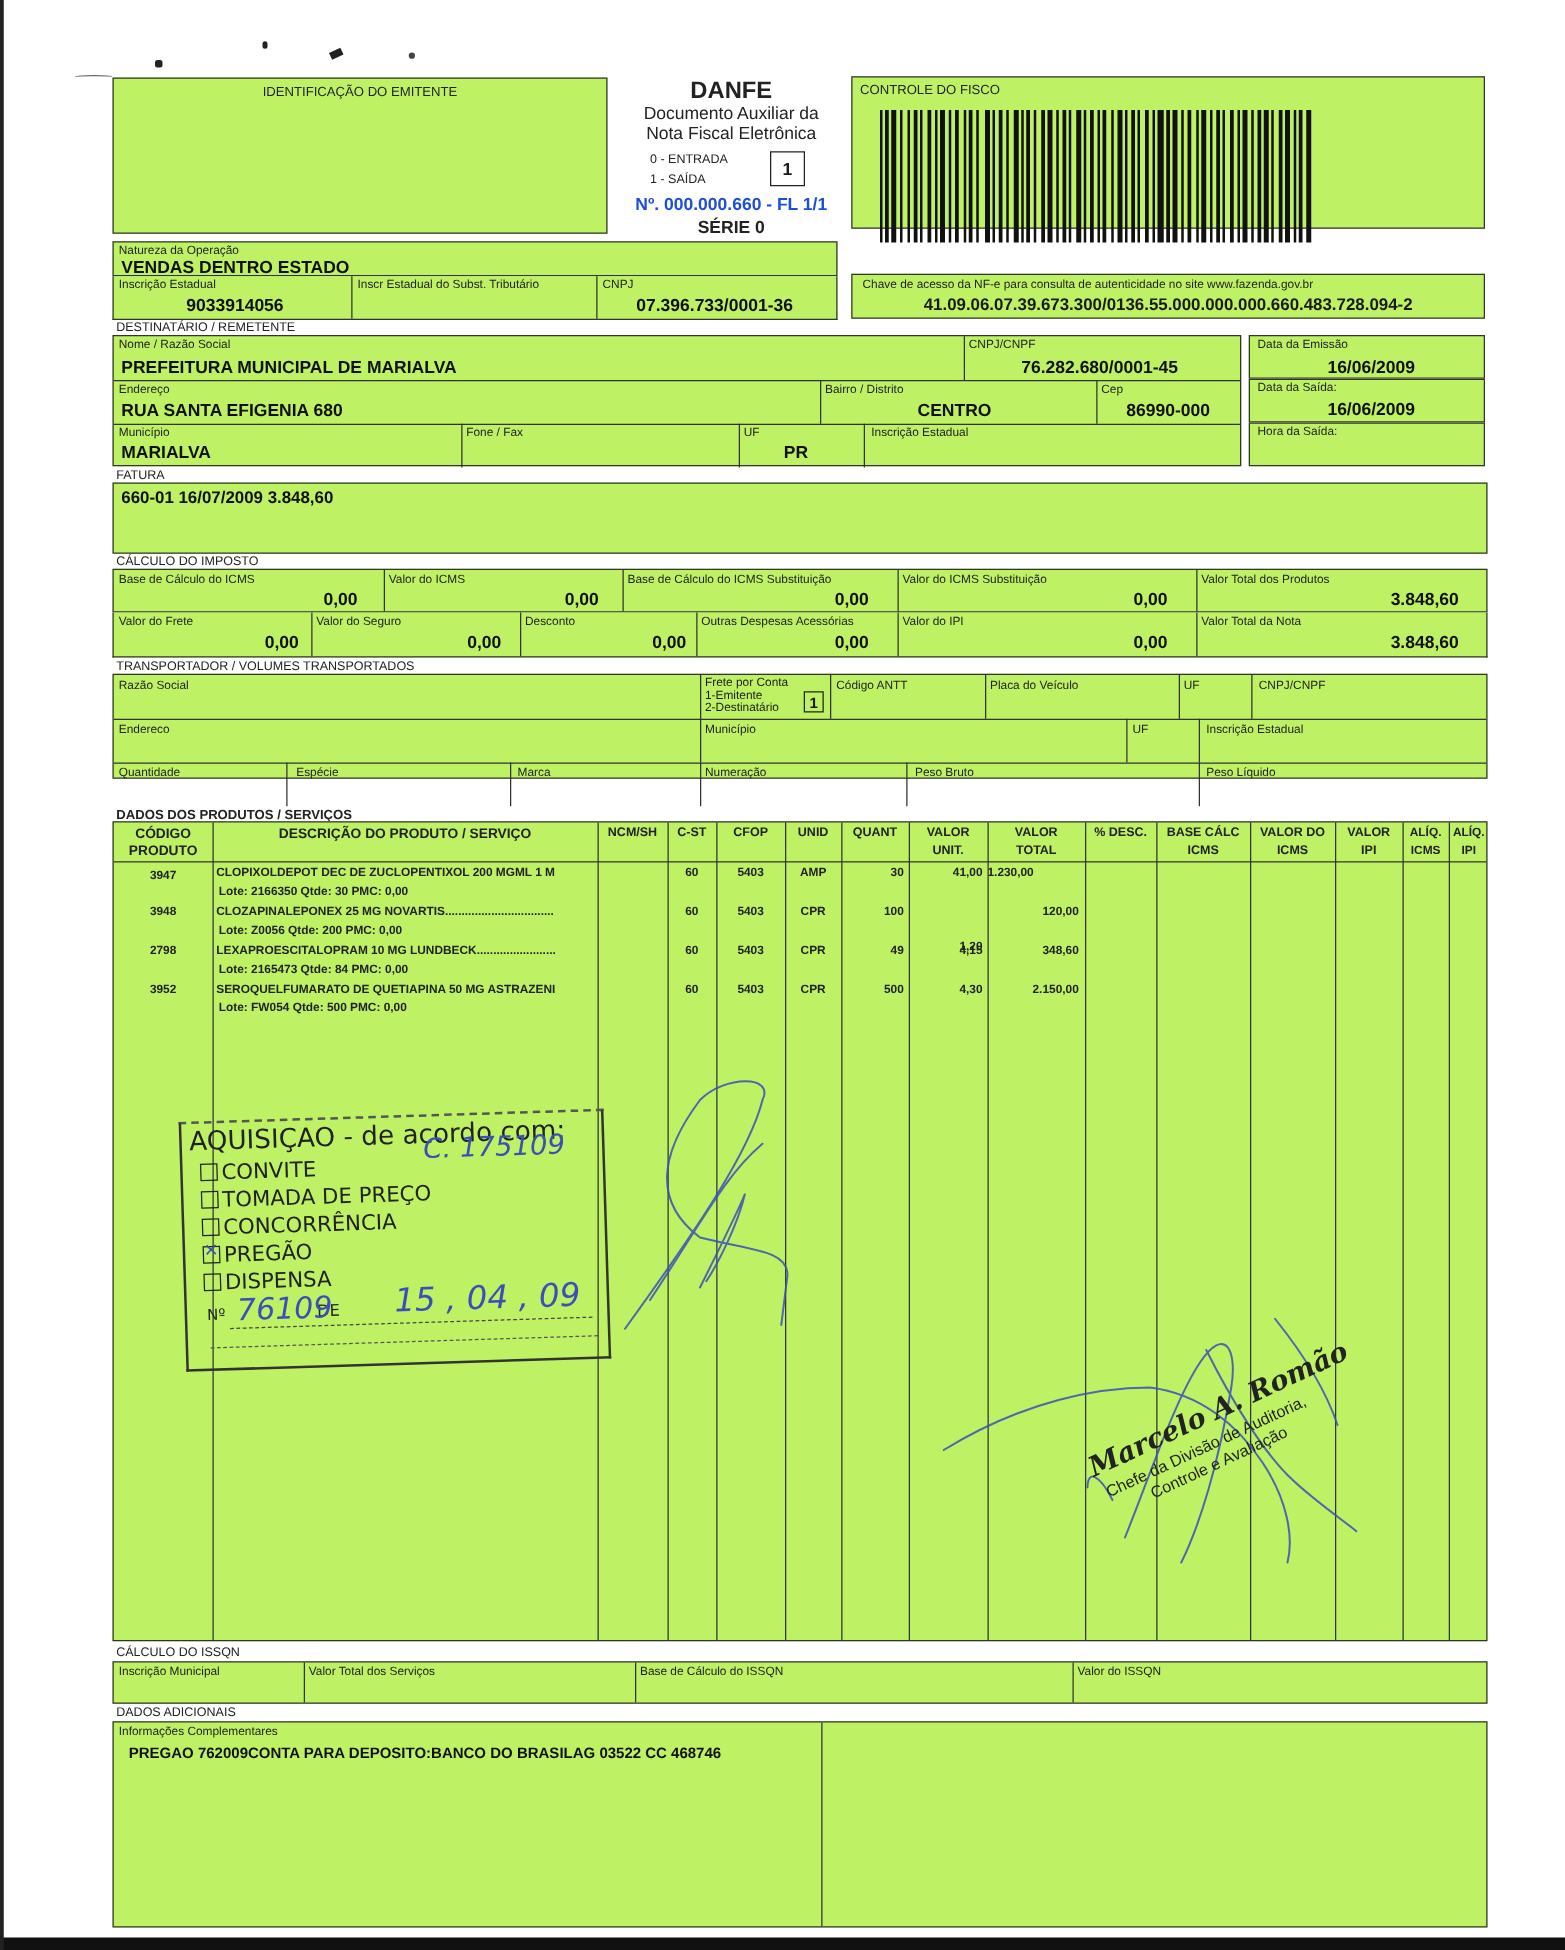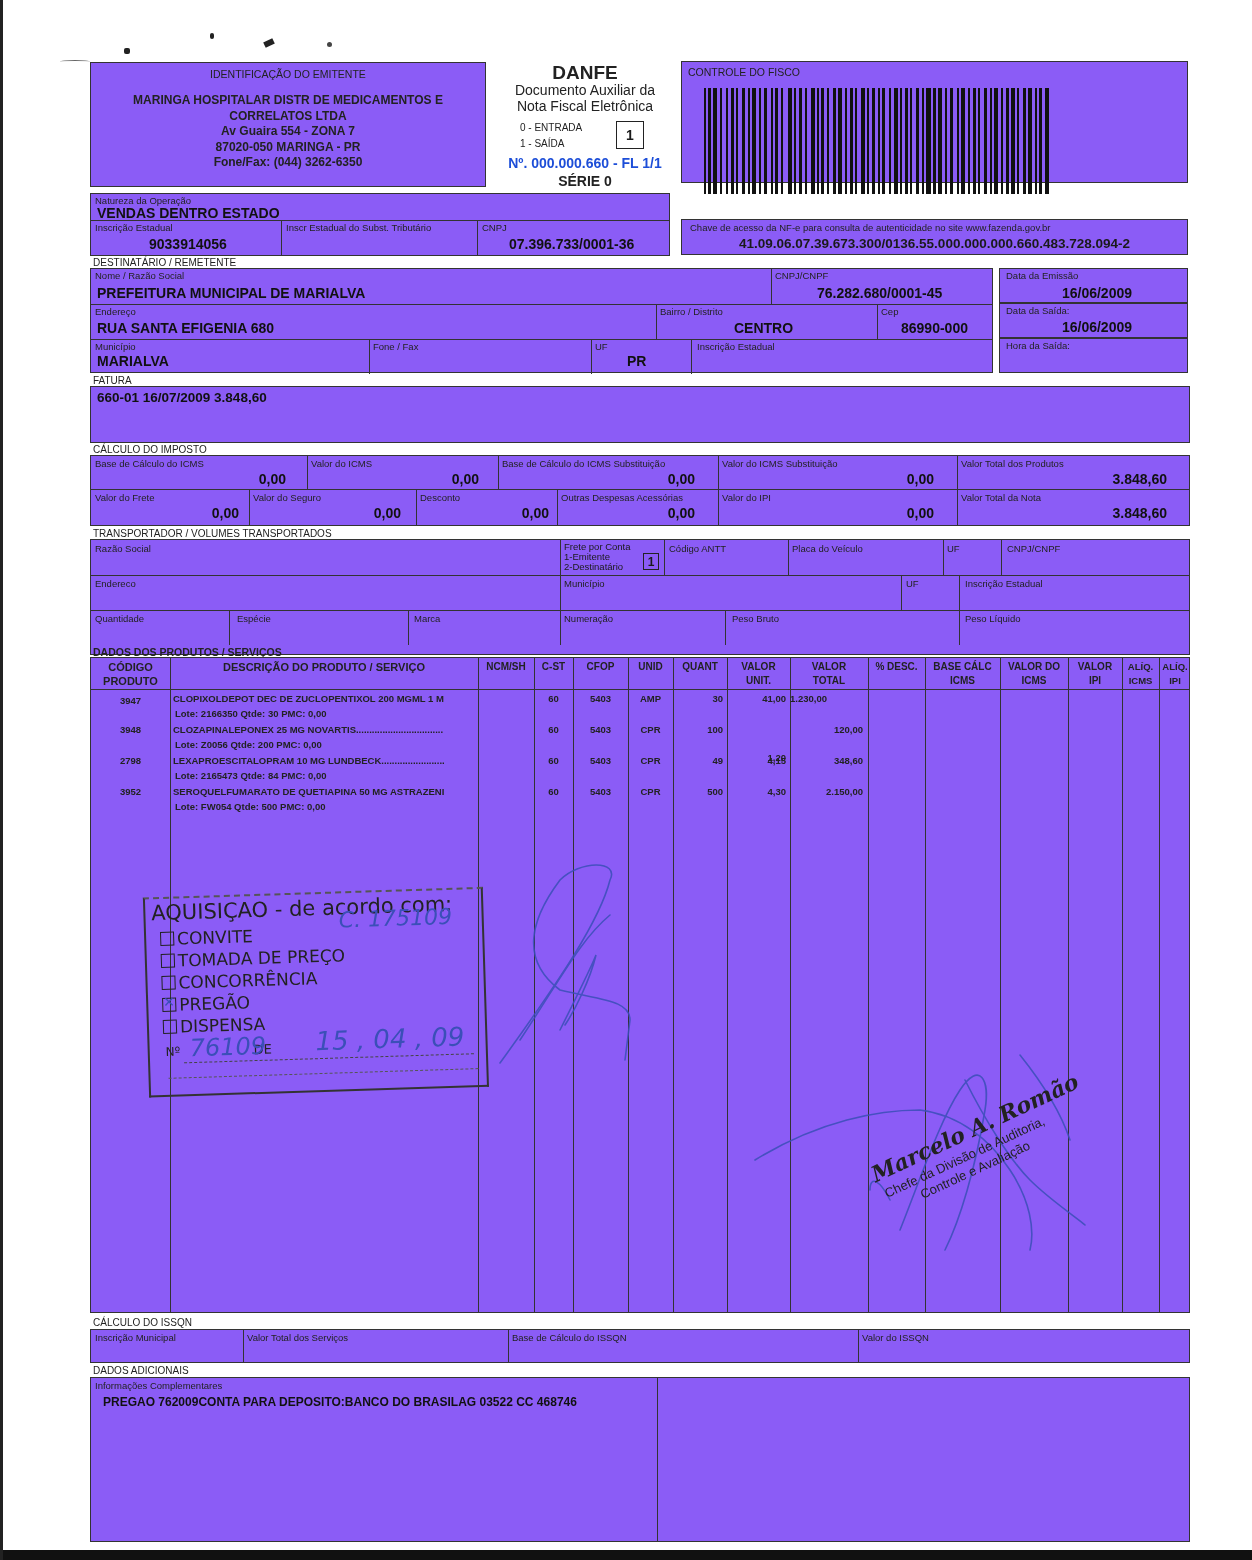--- a/index.html
+++ b/index.html
@@ -1,18 +1,18 @@
 <!DOCTYPE html>
 <html><head>
 <meta charset="utf-8">
 <style>
   html, body { margin:0; padding:0; background:#ffffff; }
   body { width:1252px; height:1560px; position:relative; overflow:hidden; font-family:"Liberation Sans", sans-serif; color:#1a1a1a; }
   .abs { position:absolute; box-sizing:border-box; }
-  .box { position:absolute; box-sizing:border-box; border:1.5px solid #333; background:#8b5cf6;padding-left:47px; }
+  .box { position:absolute; box-sizing:border-box; border:1.5px solid #333; background:#bef264;padding-left:47px; }
   .cell { position:absolute; box-sizing:border-box; border-left:1.2px solid #333; top:0; bottom:0; }
   .lbl { position:absolute; font-size:10px; color:#222; white-space:nowrap; font-family:"Liberation Sans", sans-serif; }
   .val { position:absolute; font-size:14px; font-weight:bold; white-space:nowrap; color:#111; }
   .sec { position:absolute; font-size:10px; color:#222; white-space:nowrap; }
   .hline { position:absolute; height:0; border-top:1.2px solid #333; }
   .center { text-align:center; }
   
   .pt-col { position:absolute; top:0; bottom:0; border-left:1.2px solid #333; }
   .pt-head { position:absolute; font-size:11px; font-weight:bold; text-align:center; line-height:14px; color:#222; }
   .pt-cell { position:absolute; font-size:9.5px; font-weight:bold; white-space:nowrap; color:#222; }
@@ -28,27 +28,20 @@
 <div class="abs" style="left:0;top:0;width:400px;height:60px;">
   <div class="abs" style="left:124px;top:48px;width:6px;height:6px;background:#222;border-radius:2px;"></div>
   <div class="abs" style="left:210px;top:33px;width:4px;height:6px;background:#222;border-radius:2px;"></div>
   <div class="abs" style="left:264px;top:40px;width:10px;height:6px;background:#222;transform:rotate(-25deg);"></div>
   <div class="abs" style="left:327px;top:42px;width:5px;height:5px;background:#444;border-radius:50%;"></div>
   <div class="abs" style="left:60px;top:60px;width:30px;height:3px;border-top:1.5px solid #666;border-radius:50%;"></div>
 </div>
 
 <div class="box" style="left:90px;top:62px;width:396px;height:125px;">
   <div class="lbl center" style="left:0;right:0;top:5px;font-size:10.5px;">IDENTIFICAÇÃO DO EMITENTE</div>
-  <div class="abs center" style="left:0;right:0;top:30px;font-size:12px;font-weight:bold;line-height:15.5px;color:#222;">
-    <div>MARINGA HOSPITALAR DISTR DE MEDICAMENTOS E</div>
-    <div>CORRELATOS LTDA</div>
-    <div>Av Guaira 554 - ZONA 7</div>
-    <div>87020-050 MARINGA - PR</div>
-    <div>Fone/Fax: (044) 3262-6350</div>
-  </div>
 </div>
 
 <div class="abs" style="left:490px;top:62px;width:190px;height:130px;">
   <div class="abs center" style="left:0;right:0;top:0;font-size:19px;font-weight:bold;color:#222;">DANFE</div>
   <div class="abs center" style="left:0;right:0;top:20px;font-size:14px;line-height:16px;color:#222;">
     <div>Documento Auxiliar da</div>
     <div>Nota Fiscal Eletrônica</div>
   </div>
   <div class="lbl" style="left:30px;top:60px;font-size:10px;">0 - ENTRADA</div>
   <div class="lbl" style="left:30px;top:76px;font-size:10px;">1 - SAÍDA</div>
@@ -223,21 +216,21 @@
   <div class="val" style="right:494px;top:15px;">0,00</div>
   <div class="cell" style="left:627px;"></div>
   <div class="lbl" style="left:631px;top:2px;font-size:9.5px;">Valor do IPI</div>
   <div class="val" style="right:255px;top:15px;">0,00</div>
   <div class="cell" style="left:866px;"></div>
   <div class="lbl" style="left:870px;top:2px;font-size:9.5px;">Valor Total da Nota</div>
   <div class="val" style="right:22px;top:15px;">3.848,60</div>
 </div>
 
 <div class="sec" style="left:93px;top:528px;">TRANSPORTADOR / VOLUMES TRANSPORTADOS</div>
-<div class="box" style="left:90px;top:539px;width:1100px;height:116px;">
+<div class="box" style="left:90px;top:539px;width:1100px;height:84px;">
 
   <div class="lbl" style="left:4px;top:3px;font-size:9.5px;">Razão Social</div>
   <div class="abs" style="left:469px;top:0;height:35px;border-left:1.2px solid #333;"></div>
   <div class="abs" style="left:473px;top:2px;font-size:9.5px;line-height:10px;">
     <div>Frete por Conta</div>
     <div>1-Emitente</div>
     <div>2-Destinatário</div>
   </div>
   <div class="abs center" style="left:552px;top:13px;width:16px;height:17px;border:1.5px solid #222;font-size:12px;font-weight:bold;line-height:16px;">1</div>
   <div class="abs" style="left:573px;top:0;height:35px;border-left:1.2px solid #333;"></div>

